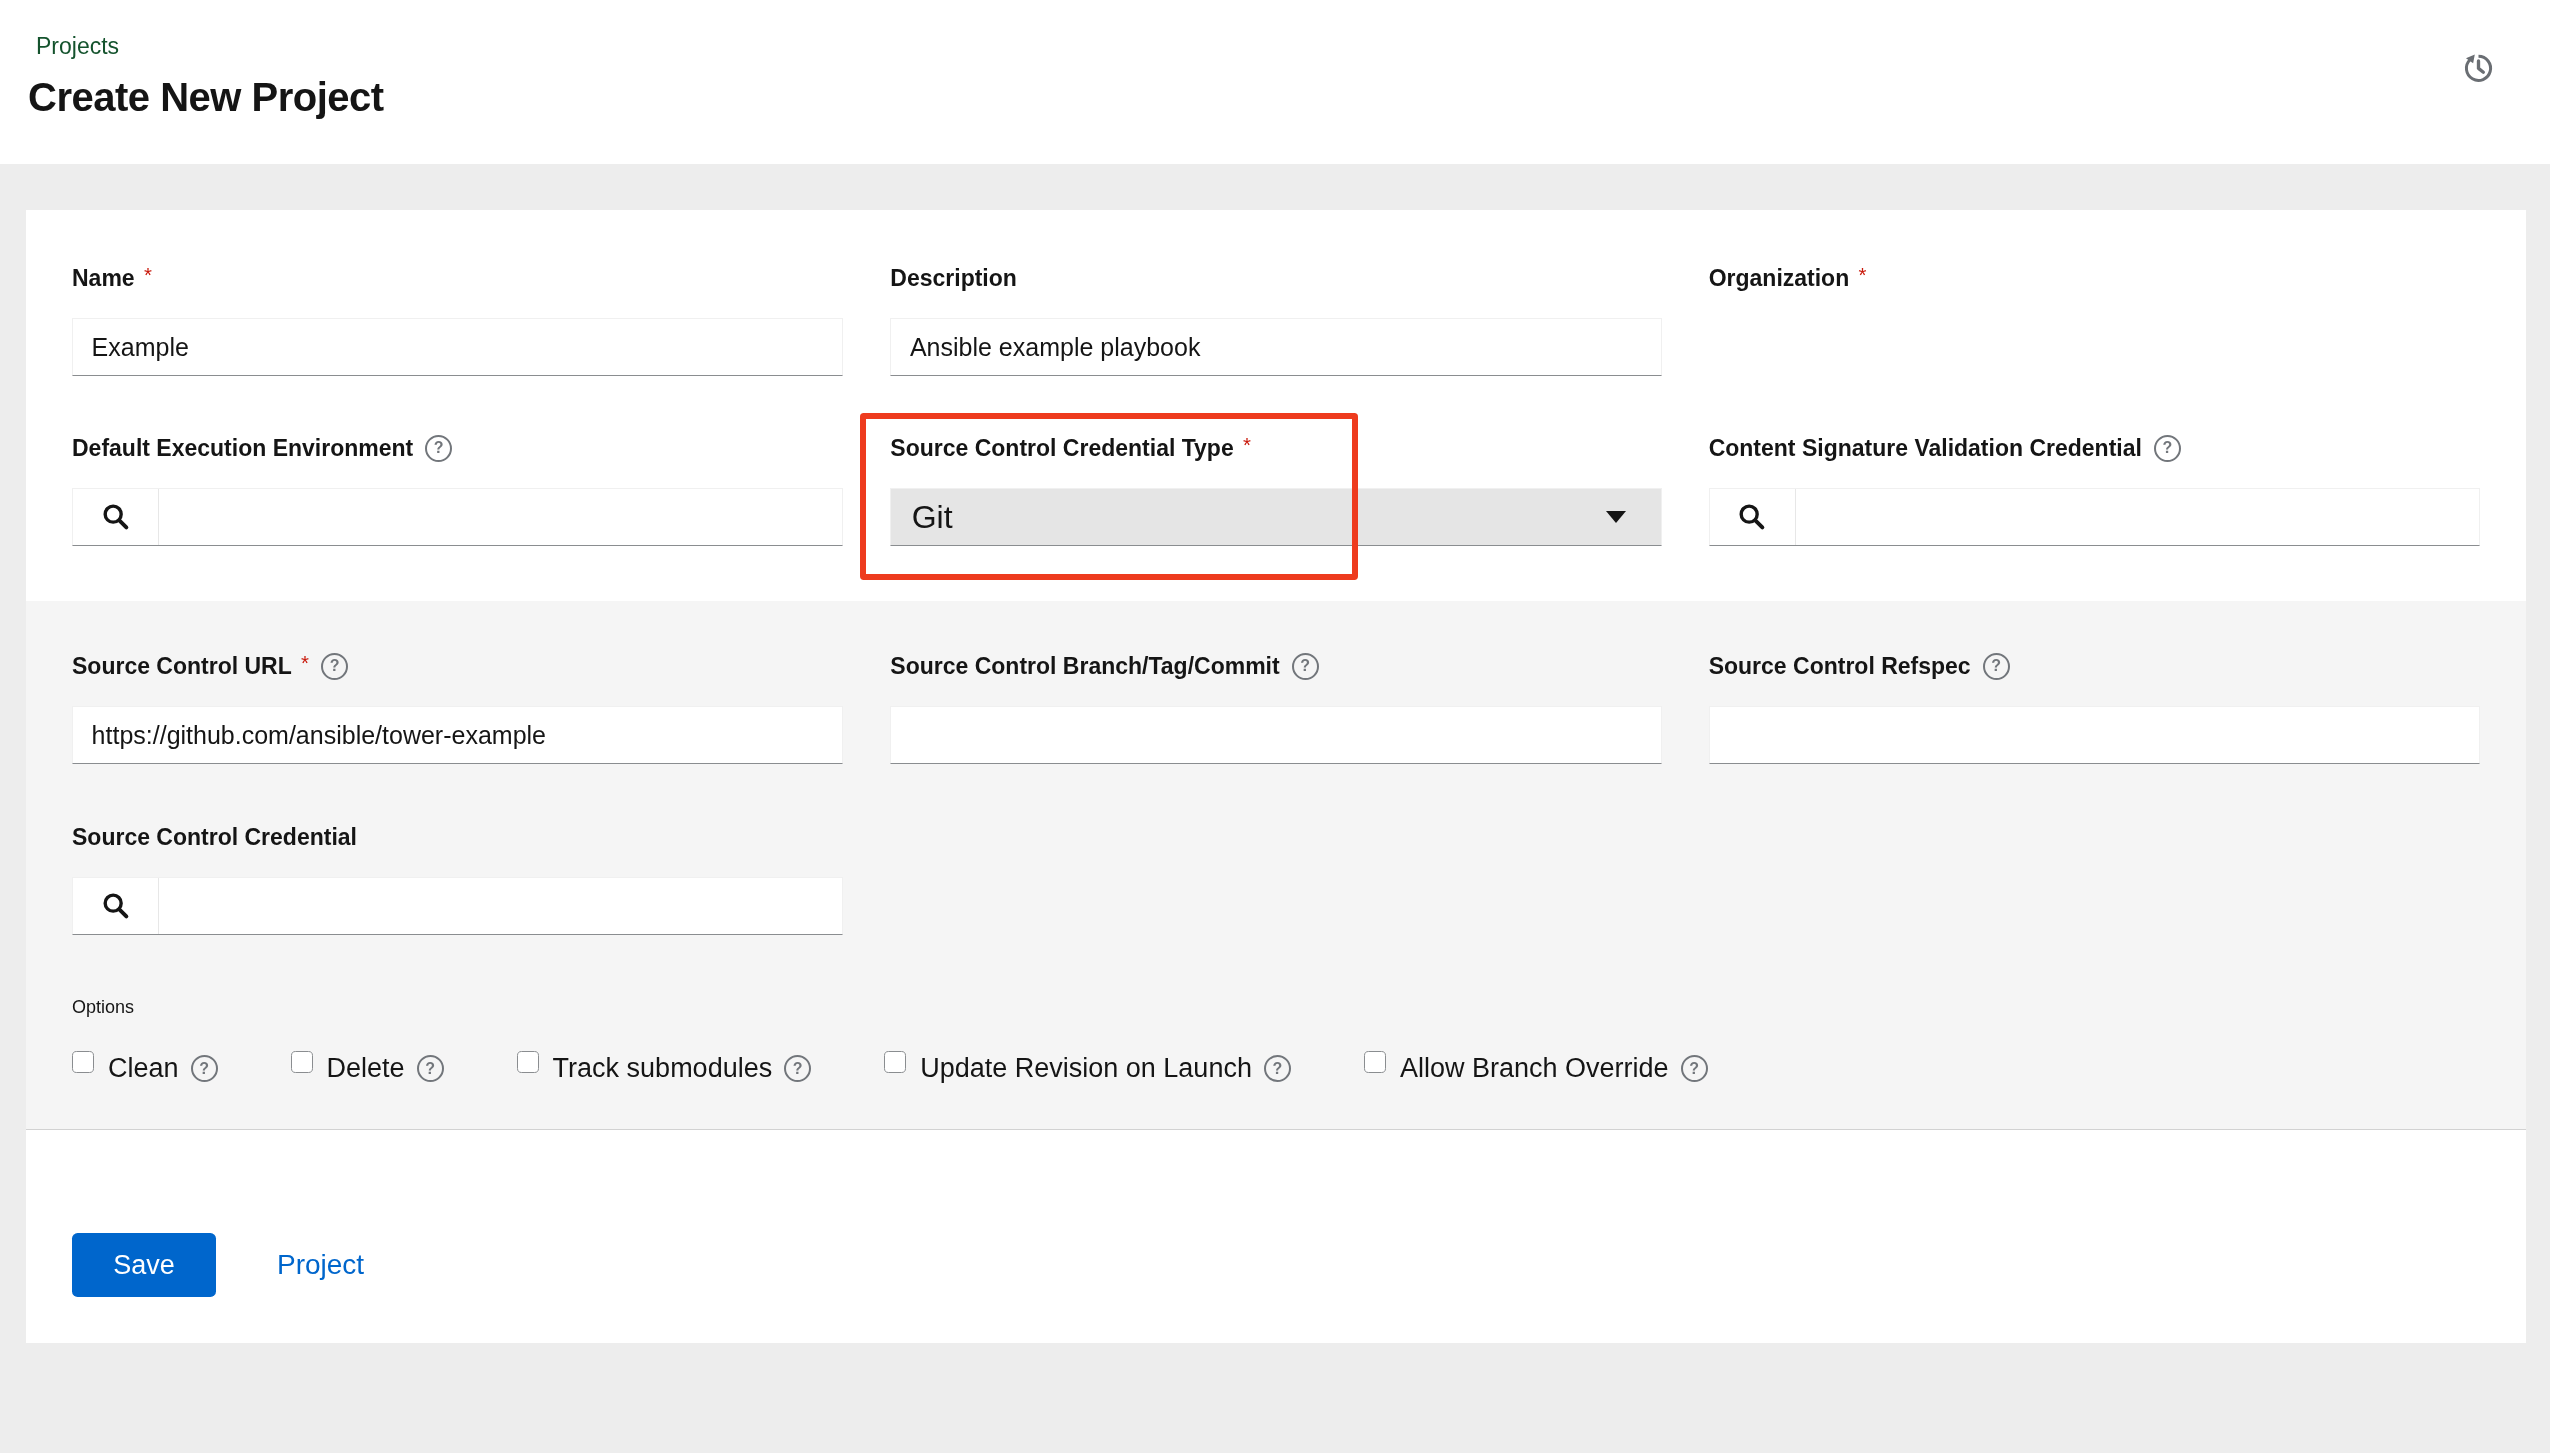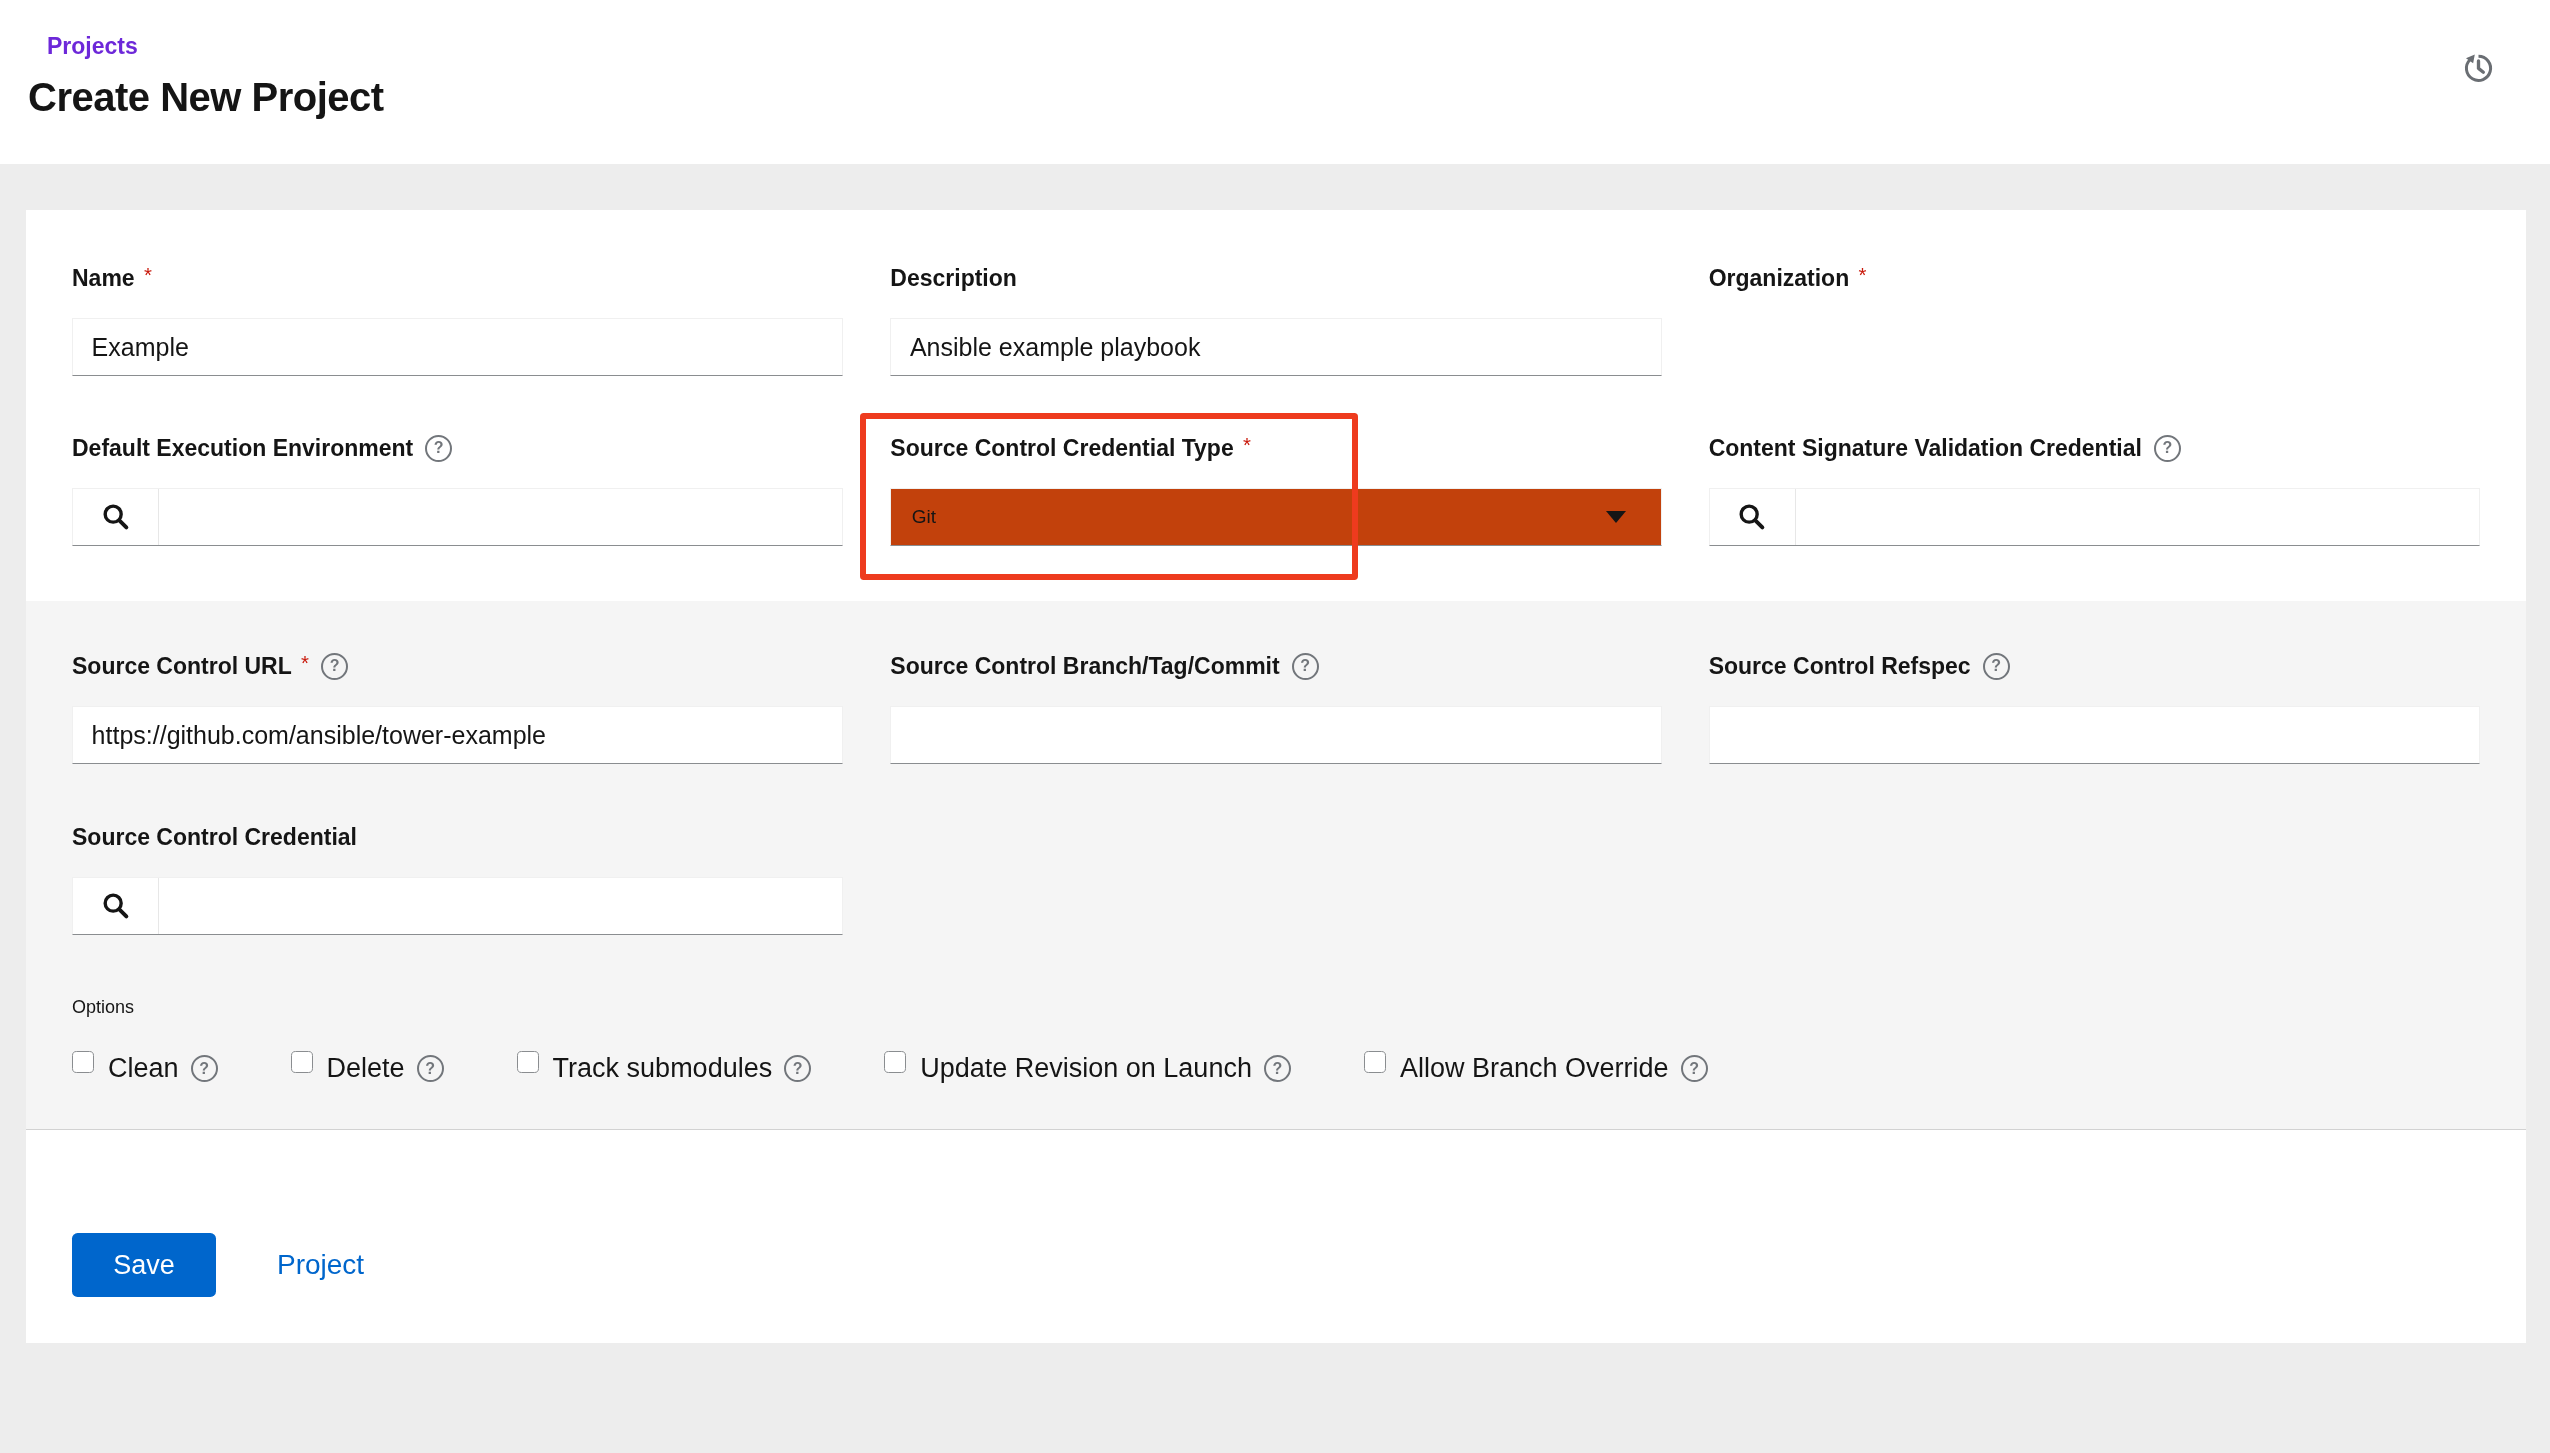--- a/index.html
+++ b/index.html
@@ -13,24 +13,23 @@
 
   
   .header {
     background: #ffffff;
     height: 164px;
     padding: 33px 50px 0 28px;
     position: relative;
   }
   .breadcrumb a {
     font-size: 23px;
-    color: #6d28d9;
+    color: #14532d;
     text-decoration: none;
-    margin-left: 19px;
-    font-weight: bold;
+    margin-left: 8px;
   }
   .page-title {
     font-size: 40px;
     font-weight: 700;
     color: #151515;
     margin-top: 15px;
     letter-spacing: -0.5px;
   }
   .history-btn {
     position: absolute;
@@ -126,26 +125,26 @@
     font-family: "Liberation Sans", sans-serif;
     font-size: 25px;
     color: #151515;
     padding: 0 18.6px;
     outline: none;
   }
 
   .pf-select {
     position: relative;
     height: 58px;
-    background: #c2410c;
+    background: #e5e5e5;
     border: 1.9px solid #f0f0f0;
     border-bottom: 1.9px solid #8a8d90;
     display: flex;
     align-items: center;
-    font-size: 19px;
+    font-size: 32px;
     padding: 0 65px 0 20.4px;
     cursor: pointer;
   }
   .caret {
     position: absolute;
     right: 35px;
     top: 50%;
     margin-top: -5.6px;
     width: 0; height: 0;
     border-left: 10.2px solid transparent;

